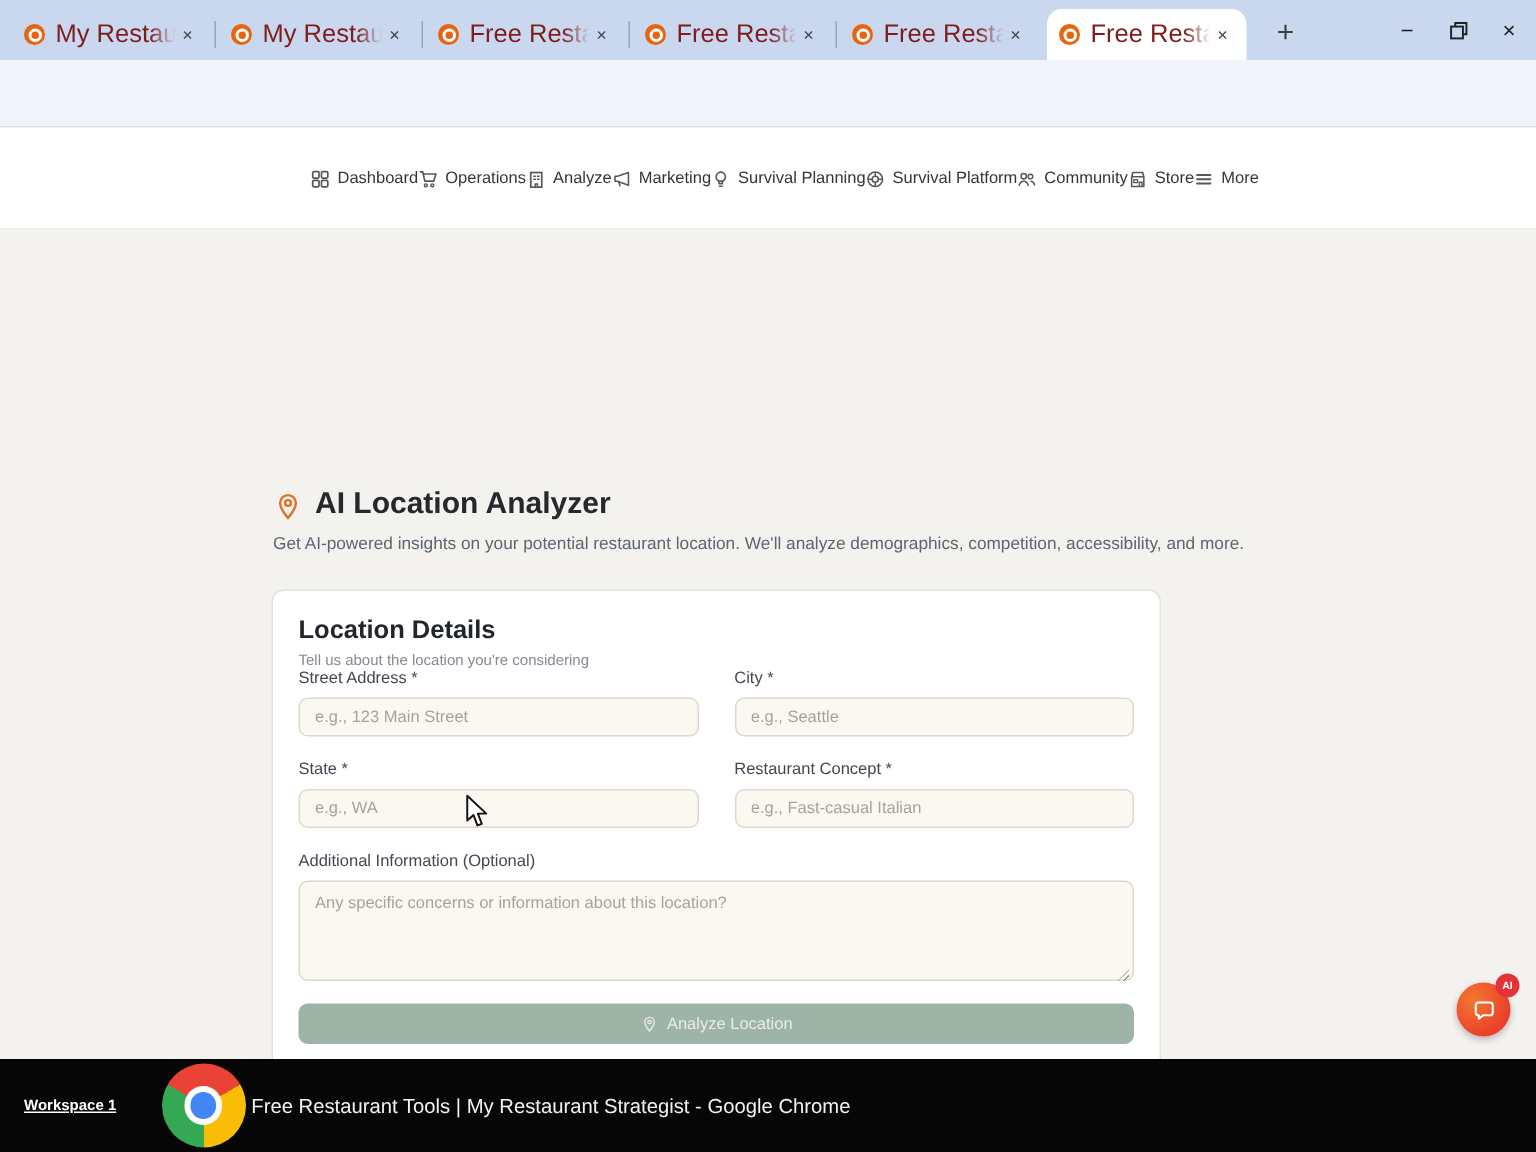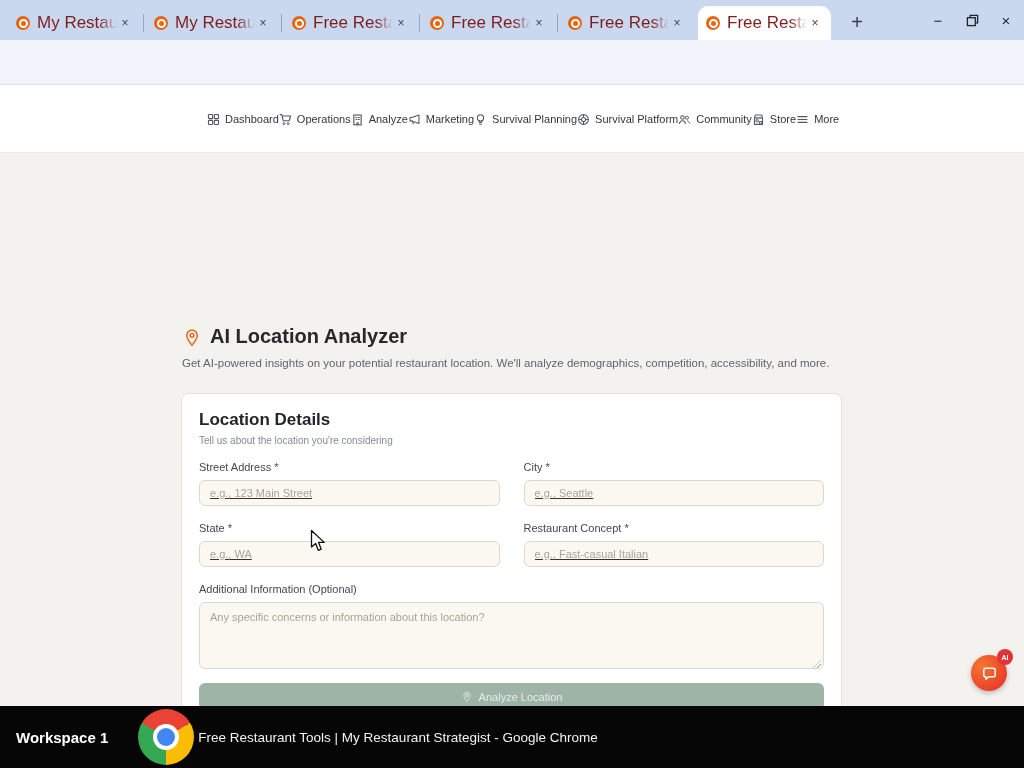--- a/index.html
+++ b/index.html
@@ -47,29 +47,29 @@
   .logout-btn { position:absolute; left:934px; top:105px; height:26px; padding:0 12px; background:#d7312e; border:none; border-radius:7px;
                 color:#ffffff; font-size:11px; font-weight:bold; display:flex; align-items:center; gap:6px; cursor:pointer;
                 font-family:"Liberation Sans", sans-serif; }
 
   
   .content { position:absolute; left:0; top:153px; width:1024px; height:553px; background:#f3f2ef; }
   .page-title-row { position:absolute; left:182px; top:172px; display:flex; align-items:flex-end; gap:8px; }
   .page-title { font-size:20px; font-weight:bold; color:#26282b; }
   .page-subtitle { position:absolute; left:182px; top:204px; font-size:11.5px; color:#5c6570; }
 
-  .card { position:absolute; left:181px; top:240px; width:661px; height:325px; background:#ffffff; border:1px solid #e3e1dc; border-radius:8px;
+  .card { position:absolute; left:181px; top:240px; width:593px; height:325px; background:#ffffff; border:1px solid #e3e1dc; border-radius:8px;
           padding:16px 17px; }
   .card-title { font-size:17px; font-weight:bold; color:#22262c; }
   .card-subtitle { font-size:10px; color:#848a93; margin-top:5px; }
-  .form-grid { display:grid; grid-template-columns:1fr 1fr; column-gap:24px; margin-top:15px; }
+  .form-grid { display:grid; grid-template-columns:1fr 1fr; column-gap:24px; }
   .field label { display:block; font-size:11px; color:#414852; margin-bottom:7px; }
   .field { margin-bottom:16px; }
   .text-input { width:100%; height:26px; background:#fbf8f1; border:1px solid #ddd8ca; border-radius:6px; padding:0 10px;
-                font-size:11px; color:#333; font-family:"Liberation Sans", sans-serif;text-decoration:underline; }
+                font-size:11px; color:#333; font-family:"Liberation Sans", sans-serif; }
   .text-input::placeholder, .notes-input::placeholder { color:#a8a396; }
   .notes-field label { display:block; font-size:11px; color:#414852; margin-bottom:7px; }
   .notes-input { width:100%; height:67px; background:#fbf8f1; border:1px solid #ddd8ca; border-radius:6px; padding:8px 10px;
                  font-size:11px; color:#333; resize:none; font-family:"Liberation Sans", sans-serif; position:relative; }
   .notes-wrap { position:relative; }
   .notes-wrap::after { content:""; position:absolute; right:3px; bottom:5px; width:8px; height:8px;
                        background:linear-gradient(135deg, transparent 50%, transparent 50%),
                                   repeating-linear-gradient(135deg, transparent 0 2px, #9a9a92 2px 3px); clip-path:polygon(100% 0, 100% 100%, 0 100%); }
   .submit-btn { width:100%; height:27px; margin-top:10px; background:#9db4a6; border:none; border-radius:6px;
                 display:flex; align-items:center; justify-content:center; gap:6px; color:#e9ece8; font-size:11px;
@@ -80,21 +80,21 @@
               background:radial-gradient(circle at 32% 32%, #f4772f, #ea3d2a 75%); display:flex; align-items:center; justify-content:center;
               box-shadow:0 2px 5px rgba(0,0,0,0.25); cursor:pointer; }
   .chat-badge { position:absolute; left:997px; top:649px; width:16px; height:16px; border-radius:50%; background:#e23339;
                 color:#fff; font-size:7px; font-weight:bold; display:flex; align-items:center; justify-content:center; }
 
   
   .cursor { position:absolute; left:310px; top:529px; pointer-events:none; }
 
   
   .taskbar { position:absolute; left:0; top:706px; width:1024px; height:62px; background:#060606; display:flex; align-items:center; }
-  .workspace { color:#ffffff; font-weight:bold; font-size:15px; margin-left:16px; white-space:nowrap; }
+  .workspace { color:#ffffff; font-weight:bold; font-size:10px; margin-left:16px; white-space:nowrap;text-decoration:underline; }
   .task-entry { display:flex; align-items:center; margin-left:30px; min-width:0; }
   .chrome-ball { border-radius:50%; position:relative;
                  background:conic-gradient(#ea4335 0 60deg, #fbbc05 60deg 180deg, #34a853 180deg 300deg, #ea4335 300deg 360deg); }
   .chrome-ball::before { content:""; position:absolute; inset:27%; background:#fff; border-radius:50%; }
   .chrome-ball::after { content:""; position:absolute; inset:34%; background:#4285f4; border-radius:50%; }
   .task-chrome { width:56px; height:56px; min-width:56px; }
   .task-title { color:#f2f2f2; font-size:13.5px; margin-left:4px; white-space:nowrap; }
 </style>
 </head>
 <body>

